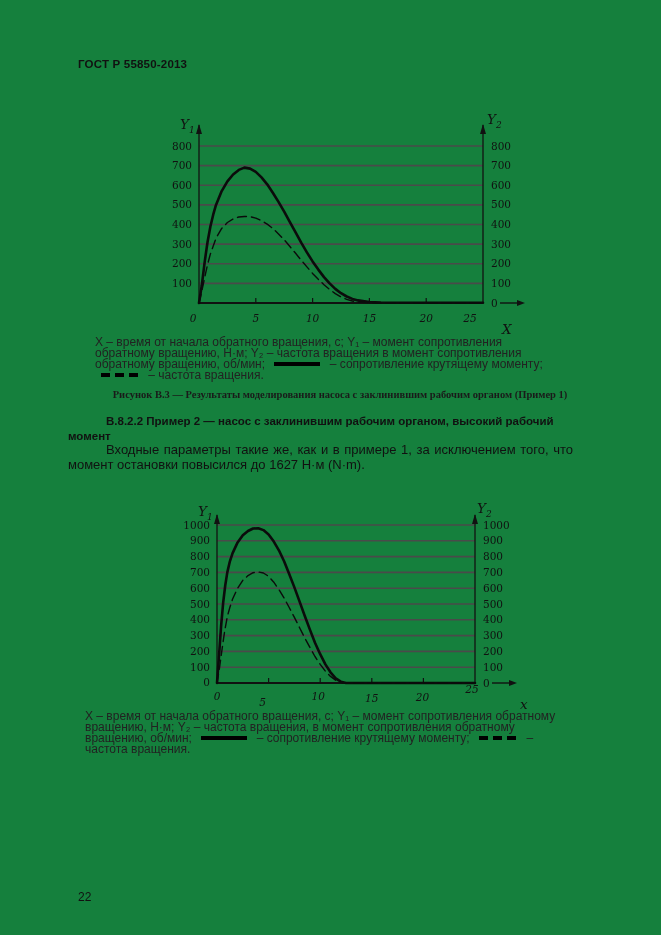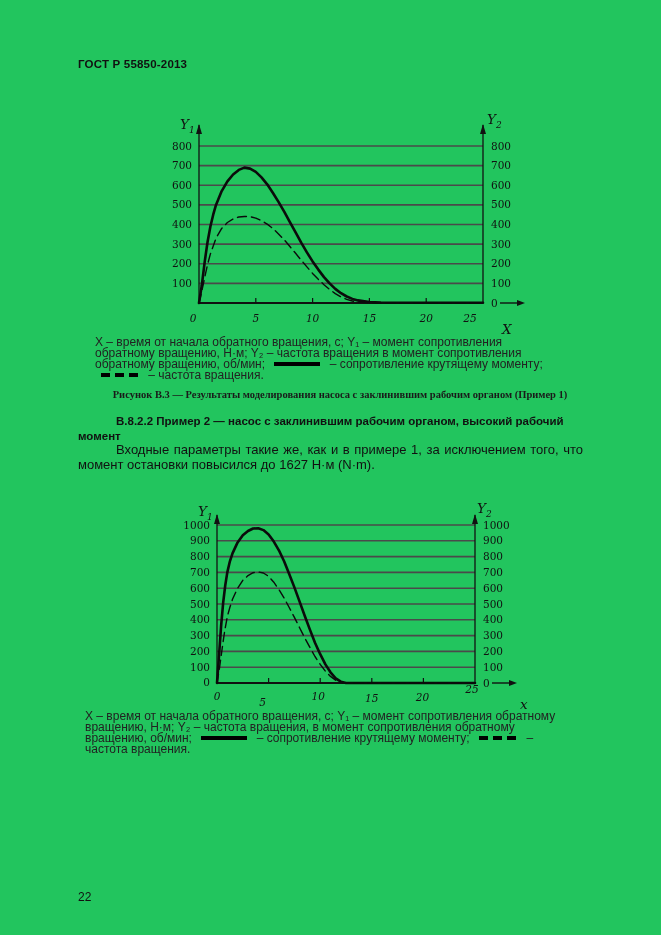--- a/index.html
+++ b/index.html
@@ -1,32 +1,32 @@
 <!DOCTYPE html>
 <html><head>
 <meta charset="utf-8">
 <style>
   html,body{margin:0;padding:0;background:#fff;}
-  .page{position:relative;width:661px;height:935px;background:#22c55e;overflow:hidden;
+  .page{position:relative;width:661px;height:935px;background:#15803d;overflow:hidden;
         font-family:"Liberation Sans",sans-serif;color:#111;}
   .doc-header{position:absolute;left:78px;top:58px;font-size:11.5px;font-weight:bold;letter-spacing:.2px;}
   .chart-svg{position:absolute;}
   #chart-b3{left:160px;top:103px;}
   #chart-b4{left:160px;top:498px;}
   .legend{position:absolute;font-size:12px;line-height:11px;color:#222;}
   #legend-b3{left:95px;top:337px;width:470px;}
   #legend-b4{left:85px;top:711px;width:490px;}
   .sw{display:inline-block;vertical-align:middle;height:4px;margin:0 6px 1px 6px;}
   .sw.solid{width:46px;background:#000;}
   .sw.dash{width:38px;background:repeating-linear-gradient(90deg,#000 0 9px,transparent 9px 14px);}
   .figcap{position:absolute;left:40px;width:600px;text-align:center;
           font-family:"Liberation Serif",serif;font-size:10.5px;color:#1a1a1a;font-weight:bold;}
   #figcap-b3{top:389px;}
   #figcap-b4{top:757px;}
-  .body-text{position:absolute;left:78px;top:414px;width:505px;}
+  .body-text{position:absolute;left:68px;top:414px;width:505px;}
   .body-text h3{margin:0;font-size:11.5px;line-height:14.6px;font-weight:bold;text-indent:38px;}
   .body-text p{margin:0;font-size:13px;line-height:14.6px;text-align:justify;text-indent:38px;}
   .page-number{position:absolute;left:78px;top:890px;font-size:12px;}
   
   .tick{font-family:"DejaVu Serif",serif;font-size:10.5px;fill:#111;}
   .xtick{font-style:italic;}
   .axlabel{font-family:"DejaVu Serif",serif;font-style:italic;font-size:13.5px;fill:#111;}
 </style>
 </head>
 <body>

